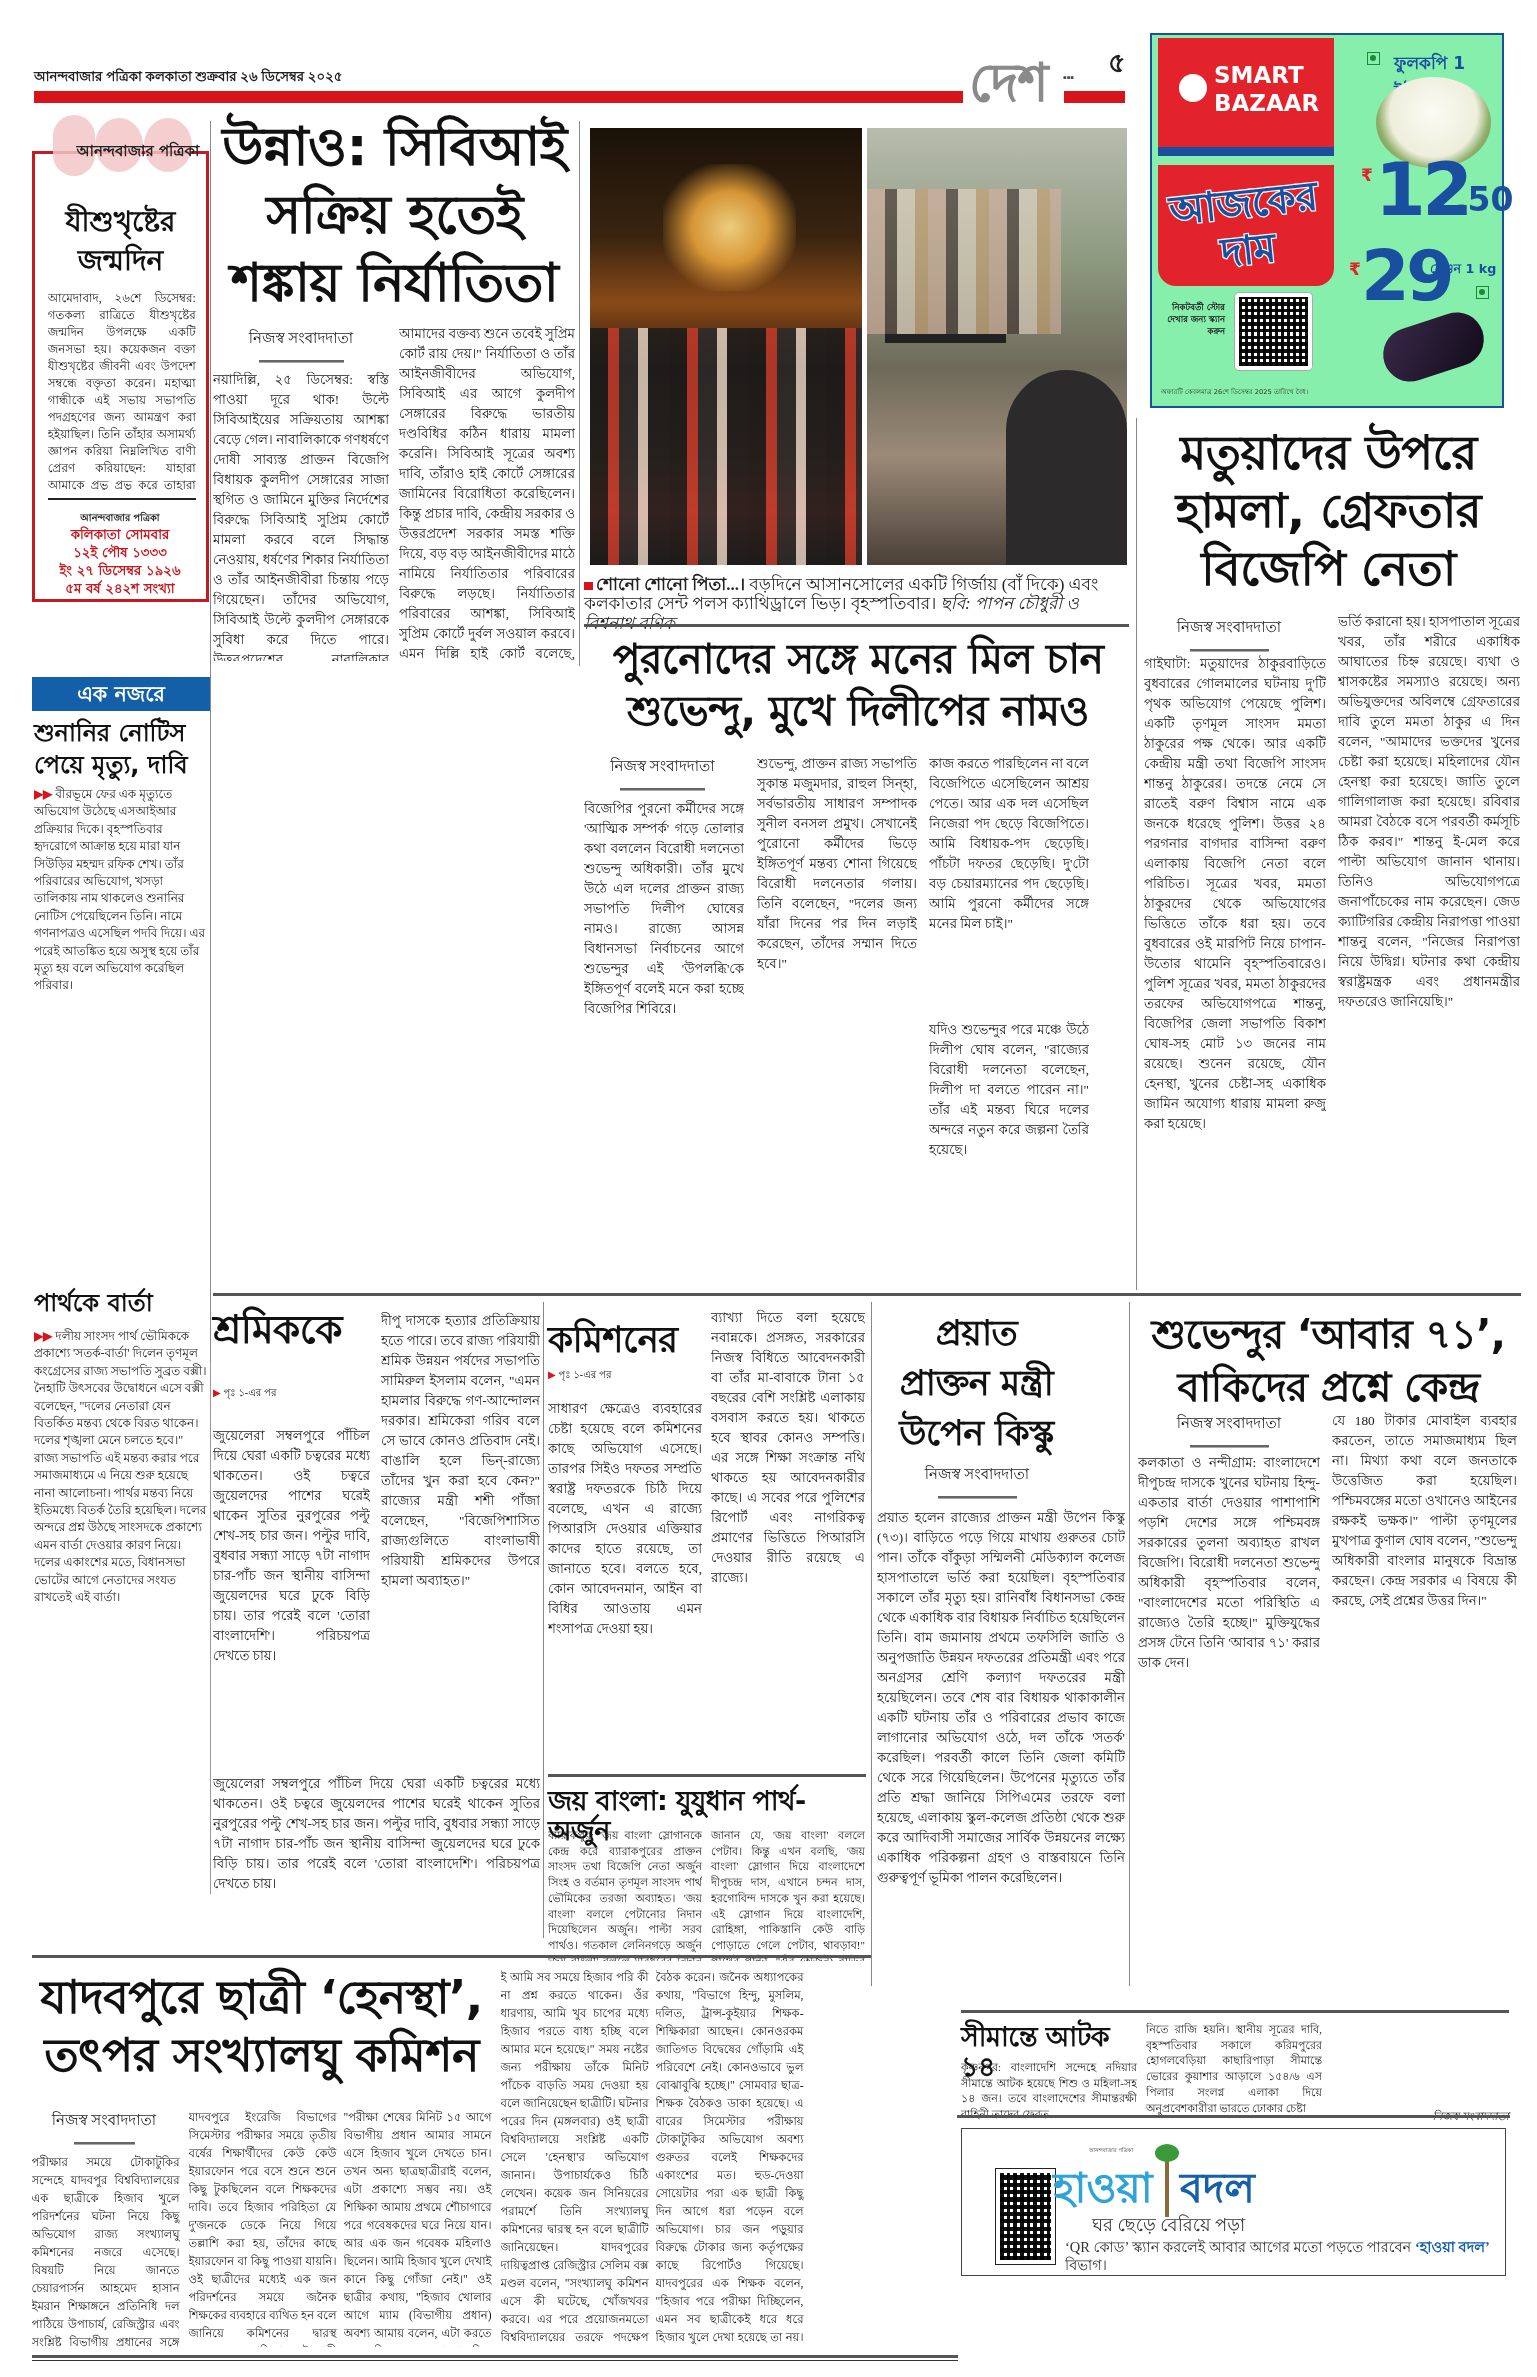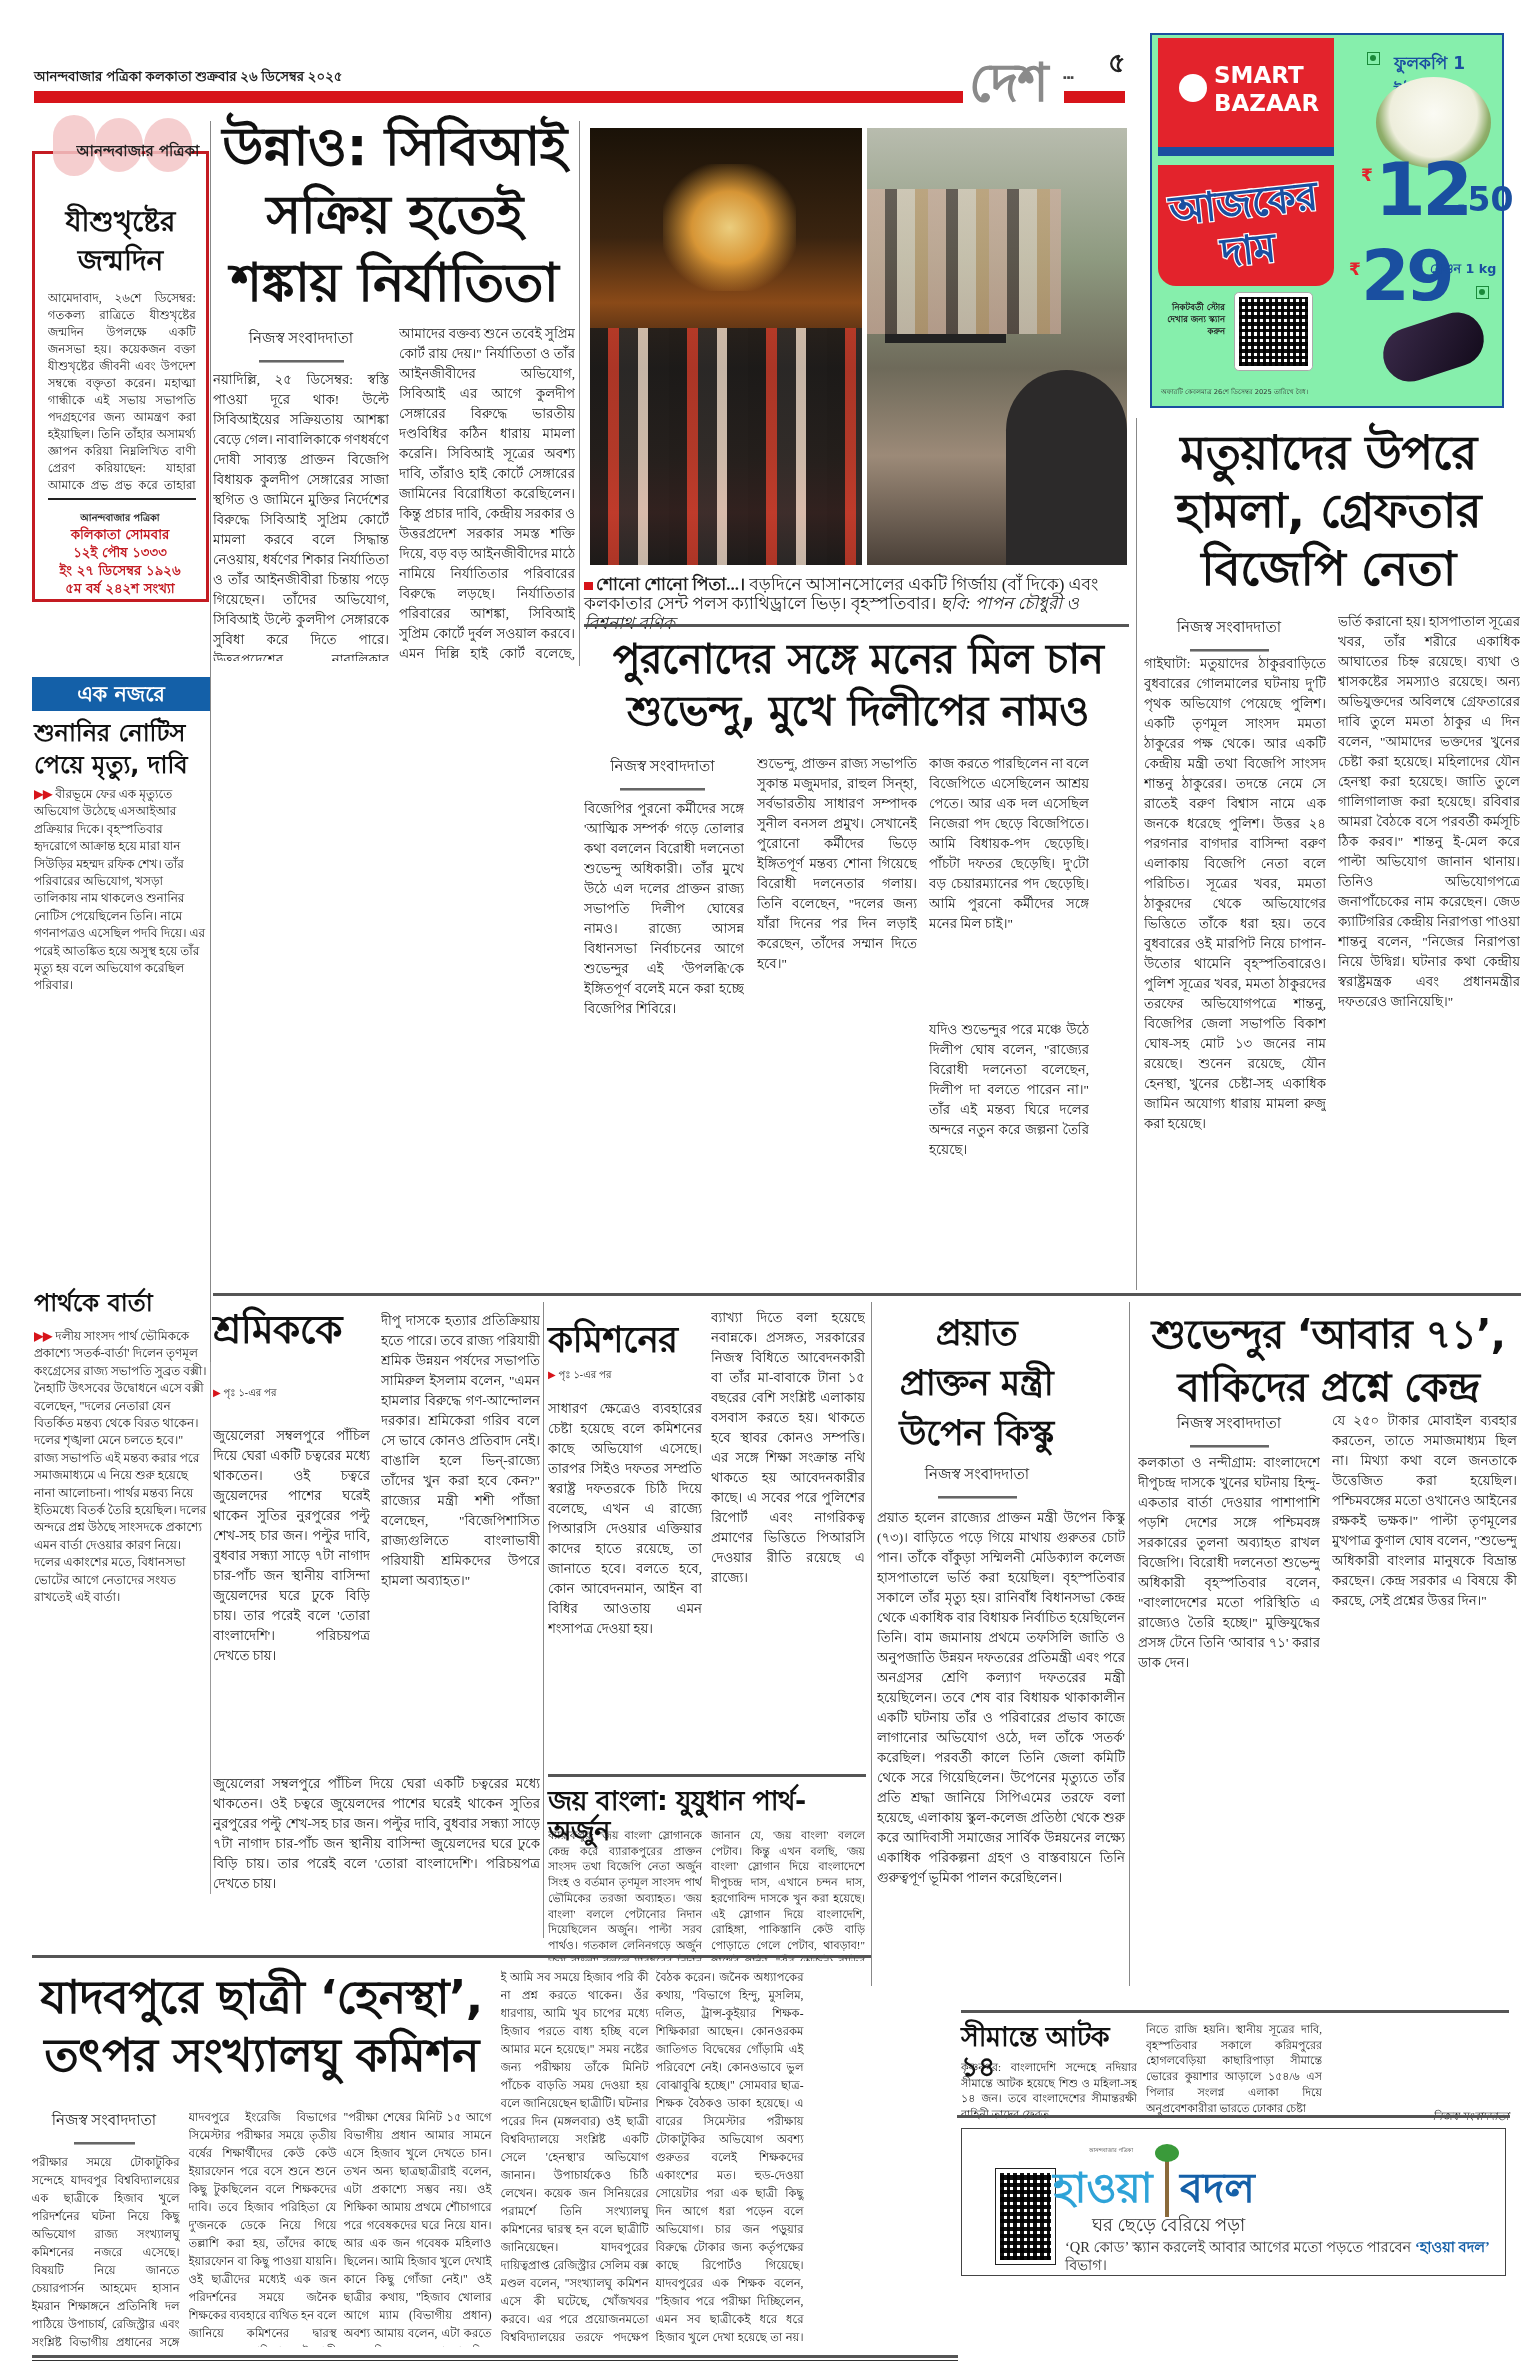--- a/index.html
+++ b/index.html
@@ -171,21 +171,21 @@
 </div>
 <div class="abs rule-v" style="left:1129px;top:1302px;height:684px;"></div>
 
 <div class="abs" style="left:1138px;top:1308px;width:381px;height:660px;">
   <div class="abs hl" style="left:0;top:0;width:381px;font-size:40px;line-height:53px;">শুভেন্দুর ‘আবার ৭১’, বাকিদের প্রশ্নে কেন্দ্র</div>
   <div class="abs" style="left:0;top:103px;width:182px;">
     <div class="byline">নিজস্ব সংবাদদাতা</div>
     <div class="byline-rule" style="width:79px;"></div>
   </div>
   <div class="abs body-col" style="left:0;top:145px;width:182px;height:509px;">কলকাতা ও নন্দীগ্রাম: বাংলাদেশে দীপুচন্দ্র দাসকে খুনের ঘটনায় হিন্দু-একতার বার্তা দেওয়ার পাশাপাশি পড়শি দেশের সঙ্গে পশ্চিমবঙ্গ সরকারের তুলনা অব্যাহত রাখল বিজেপি। বিরোধী দলনেতা শুভেন্দু অধিকারী বৃহস্পতিবার বলেন, "বাংলাদেশের মতো পরিস্থিতি এ রাজ্যেও তৈরি হচ্ছে।" মুক্তিযুদ্ধের প্রসঙ্গ টেনে তিনি 'আবার ৭১' করার ডাক দেন।</div>
-  <div class="abs body-col" style="left:194px;top:103px;width:185px;height:551px;">যে ২৫০ টাকার মোবাইল ব্যবহার করতেন, তাতে সমাজমাধ্যম ছিল না। মিথ্যা কথা বলে জনতাকে উত্তেজিত করা হয়েছিল। পশ্চিমবঙ্গের মতো ওখানেও আইনের রক্ষকই ভক্ষক।" পাল্টা তৃণমূলের মুখপাত্র কুণাল ঘোষ বলেন, "শুভেন্দু অধিকারী বাংলার মানুষকে বিভ্রান্ত করছেন। কেন্দ্র সরকার এ বিষয়ে কী করছে, সেই প্রশ্নের উত্তর দিন।"</div>
+  <div class="abs body-col" style="left:194px;top:103px;width:185px;height:551px;">যে 180 টাকার মোবাইল ব্যবহার করতেন, তাতে সমাজমাধ্যম ছিল না। মিথ্যা কথা বলে জনতাকে উত্তেজিত করা হয়েছিল। পশ্চিমবঙ্গের মতো ওখানেও আইনের রক্ষকই ভক্ষক।" পাল্টা তৃণমূলের মুখপাত্র কুণাল ঘোষ বলেন, "শুভেন্দু অধিকারী বাংলার মানুষকে বিভ্রান্ত করছেন। কেন্দ্র সরকার এ বিষয়ে কী করছে, সেই প্রশ্নের উত্তর দিন।"</div>
 </div>
 
 <div class="abs rule-h" style="left:548px;top:1774px;width:318px;"></div>
 <div class="abs" style="left:548px;top:1786px;width:318px;height:182px;">
   <div class="abs hl" style="left:0;top:0;width:318px;font-size:27px;text-align:left;">জয় বাংলা: যুযুধান পার্থ-অর্জুন</div>
 </div>
 <div class="abs body-col" style="left:548px;top:1828px;width:154px;height:133px;font-size:11px;line-height:15.7px;">ব্যারাকপুর: 'জয় বাংলা' স্লোগানকে কেন্দ্র করে ব্যারাকপুরের প্রাক্তন সাংসদ তথা বিজেপি নেতা অর্জুন সিংহ ও বর্তমান তৃণমূল সাংসদ পার্থ ভৌমিকের তরজা অব্যাহত। 'জয় বাংলা' বললে পেটানোর নিদান দিয়েছিলেন অর্জুন। পাল্টা সরব পার্থও। গতকাল লেনিনগড়ে অর্জুন 'জয় বাংলা' বললে মারধরের নিদান দাবি করেছিলেন পার্থ। ২৫ ডিসেম্বর জগদ্দলের সোমনাথ শ্যামের নেতৃত্বে অর্জুনের বাড়ির অদূরে 'জয় বাংলা' স্লোগান দিয়ে বিক্ষোভও দেখিয়েছিল তৃণমূল।</div>
 <div class="abs body-col" style="left:711px;top:1828px;width:154px;height:133px;font-size:11px;line-height:15.7px;">
   <span>জানান যে, 'জয় বাংলা' বললে পেটাব। কিন্তু এখন বলছি, 'জয় বাংলা' স্লোগান দিয়ে বাংলাদেশে দীপুচন্দ্র দাস, এখানে চন্দন দাস, হরগোবিন্দ দাসকে খুন করা হয়েছে। এই স্লোগান দিয়ে বাংলাদেশি, রোহিঙ্গা, পাকিস্তানি কেউ বাড়ি পোড়াতে গেলে পেটাব, থাবড়াব!" পার্থের পাল্টা, "ওঁর (অর্জুন) বাড়ির সামনে সোমনাথ শ্যাম 'জয় বাংলা' বলে এসেছেন। কিছু করার ক্ষমতা থাকলে করতেন।"</span> 
 </div>

